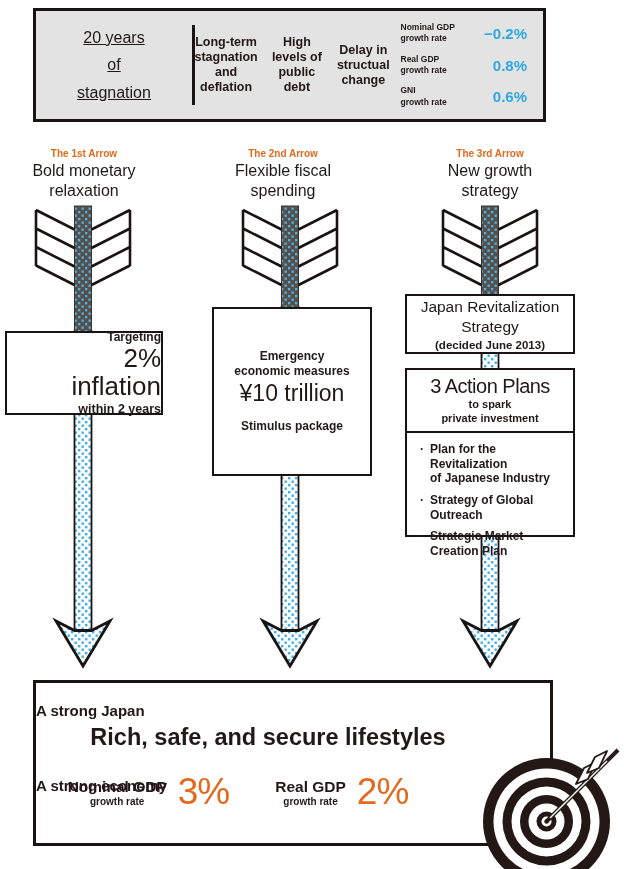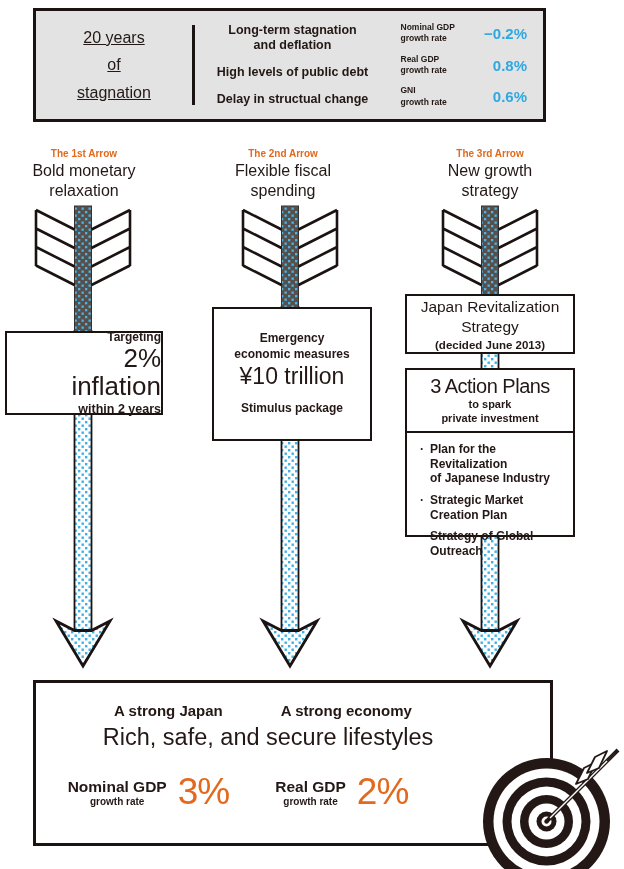--- a/index.html
+++ b/index.html
@@ -17,21 +17,21 @@
 
   
   .top-box{
     position:absolute;left:33px;top:8px;width:513px;height:114px;box-sizing:border-box;
     background:var(--panel-gray);border:3.5px solid #1a1311;
     display:flex;align-items:center;
   }
   .tb-left{width:156px;text-align:center;font-size:16px;line-height:1.72;text-decoration:underline;}
   .tb-divider{width:2.5px;height:80px;background:#1a1311;}
   .tb-issues{
-    width:196px;display:flex;flex-direction:column;gap:12px;align-items:center;
+    width:196px;display:flex;flex-direction:row;gap:12px;align-items:center;
     text-align:center;font-size:12.5px;font-weight:bold;line-height:1.2;
   }
   .tb-stats{flex:1;display:flex;flex-direction:column;gap:9px;padding:0 16px 0 10px;}
   .stat-row{display:flex;align-items:center;justify-content:space-between;}
   .stat-label{font-size:8.5px;font-weight:bold;line-height:1.35;}
   .stat-value{font-size:15px;font-weight:bold;color:var(--accent-blue);}
 
   
   .col-head{position:absolute;top:148px;width:190px;text-align:center;z-index:3;}
   .col-head.c1{left:-11px;}
@@ -46,21 +46,21 @@
   
   .box{
     position:absolute;background:#fff;border:2.6px solid #1a1311;box-sizing:border-box;
     text-align:center;z-index:3;display:flex;flex-direction:column;justify-content:center;
   }
   .box1{left:5px;top:331px;width:158px;height:84px;text-align:right;}
   .box1 .intro{font-size:12px;font-weight:bold;}
   .box1 .big{font-size:26px;line-height:1.08;}
   .box1 .note{font-size:12.5px;font-weight:bold;margin-top:2px;}
 
-  .box2{left:212px;top:307px;width:160px;height:134px;}
+  .box2{left:212px;top:307px;width:160px;height:169px;}
   .box2 .lbl{font-size:12px;font-weight:bold;line-height:1.3;}
   .box2 .val{font-size:23px;line-height:1.2;}
   .box2 .grp2{margin-top:11px;}
 
   .box3a{left:405px;top:294px;width:170px;height:60px;}
   .box3a .t{font-size:15.5px;line-height:1.25;}
   .box3a .sub{font-size:11.5px;font-weight:bold;margin-top:3px;}
 
   .box3b{left:405px;top:368px;width:170px;height:169px;justify-content:flex-start;}
   .b3b-top{padding:5px 20px 6px;border-bottom:2.6px solid #1a1311;}
@@ -73,23 +73,23 @@
   }
   .plan-item::before{content:"\00B7";position:absolute;left:0;top:0;}
 
   
   .bottom-box{
     position:absolute;left:33px;top:680px;width:520px;height:166px;box-sizing:border-box;
     background:#fff;border:3.5px solid #1a1311;z-index:1;
   }
   .taglines{
     position:absolute;top:19px;left:0;right:60px;display:flex;justify-content:center;gap:58px;
-    font-size:15px;font-weight:bold;
-  }
-  .headline{position:absolute;top:41px;left:0;right:50px;text-align:center;font-size:23.5px;}
+    font-size:15px;font-weight:bold;flex-direction:column;
+  }
+  .headline{position:absolute;top:41px;left:0;right:50px;text-align:center;font-size:23.5px;font-weight:bold;}
   .goals{
     position:absolute;top:88px;left:30px;right:140px;
     display:flex;justify-content:center;gap:46px;align-items:center;
   }
   .goal{display:flex;align-items:center;gap:11px;}
   .goal-label{text-align:center;}
   .gl-main{font-size:15.5px;font-weight:bold;}
   .gl-sub{font-size:10px;font-weight:bold;}
   .goal-value{font-size:37px;color:var(--accent-orange);letter-spacing:-1px;}
 
@@ -211,24 +211,24 @@
 
   <div class="box box3b">
     <div class="b3b-top">
       <div class="b3b-title">3 Action Plans</div>
       <div class="b3b-sub pre">to spark
 private investment</div>
     </div>
     <div class="b3b-list">
       <div class="plan-item pre">Plan for the Revitalization
 of Japanese Industry</div>
+      <div class="plan-item pre">Strategy of Global
+Outreach</div>
       <div class="plan-item pre">Strategic Market
 Creation Plan</div>
-      <div class="plan-item pre">Strategy of Global
-Outreach</div>
     </div>
   </div>
 
   <section class="bottom-box">
     <div class="taglines">
       <span>A strong Japan</span>
       <span>A strong economy</span>
     </div>
     <div class="headline">Rich, safe, and secure lifestyles</div>
     <div class="goals">

